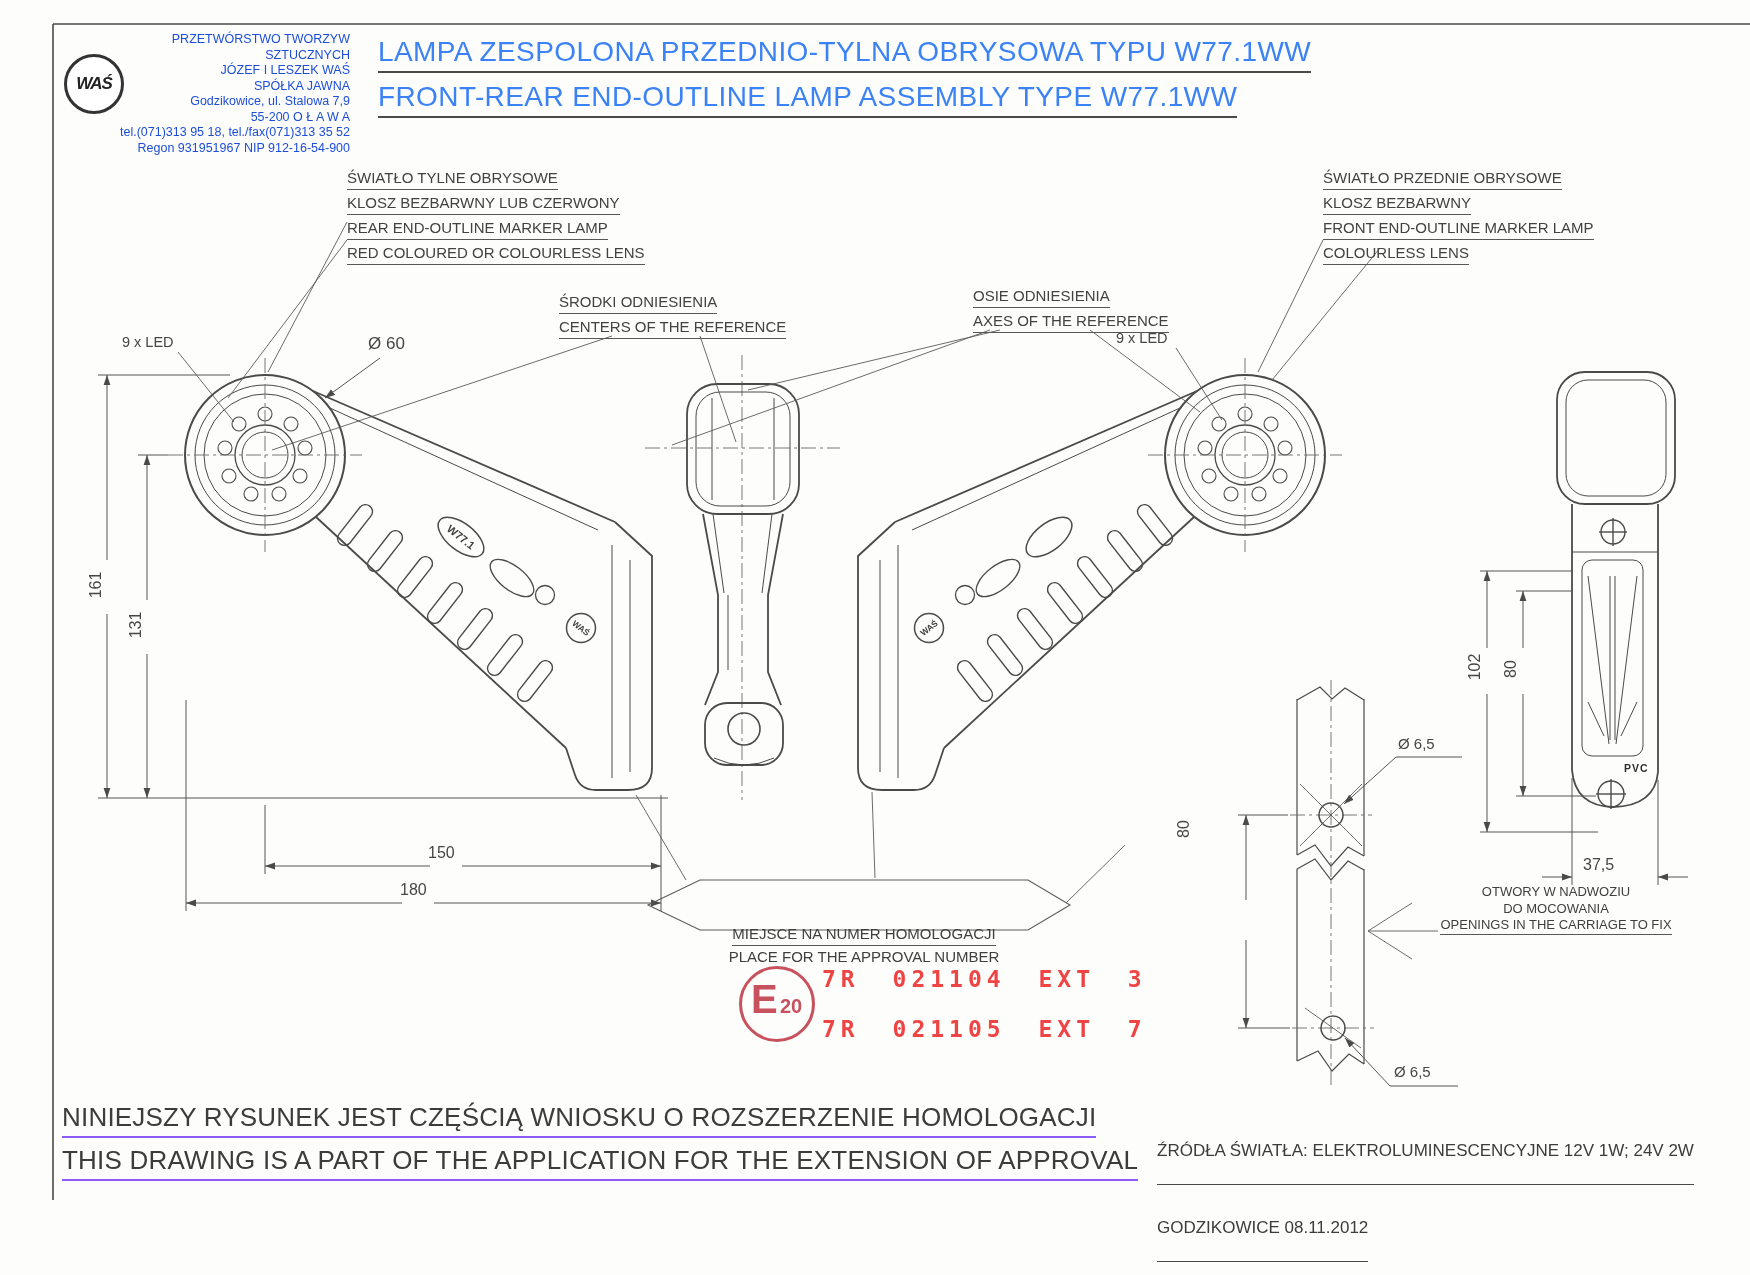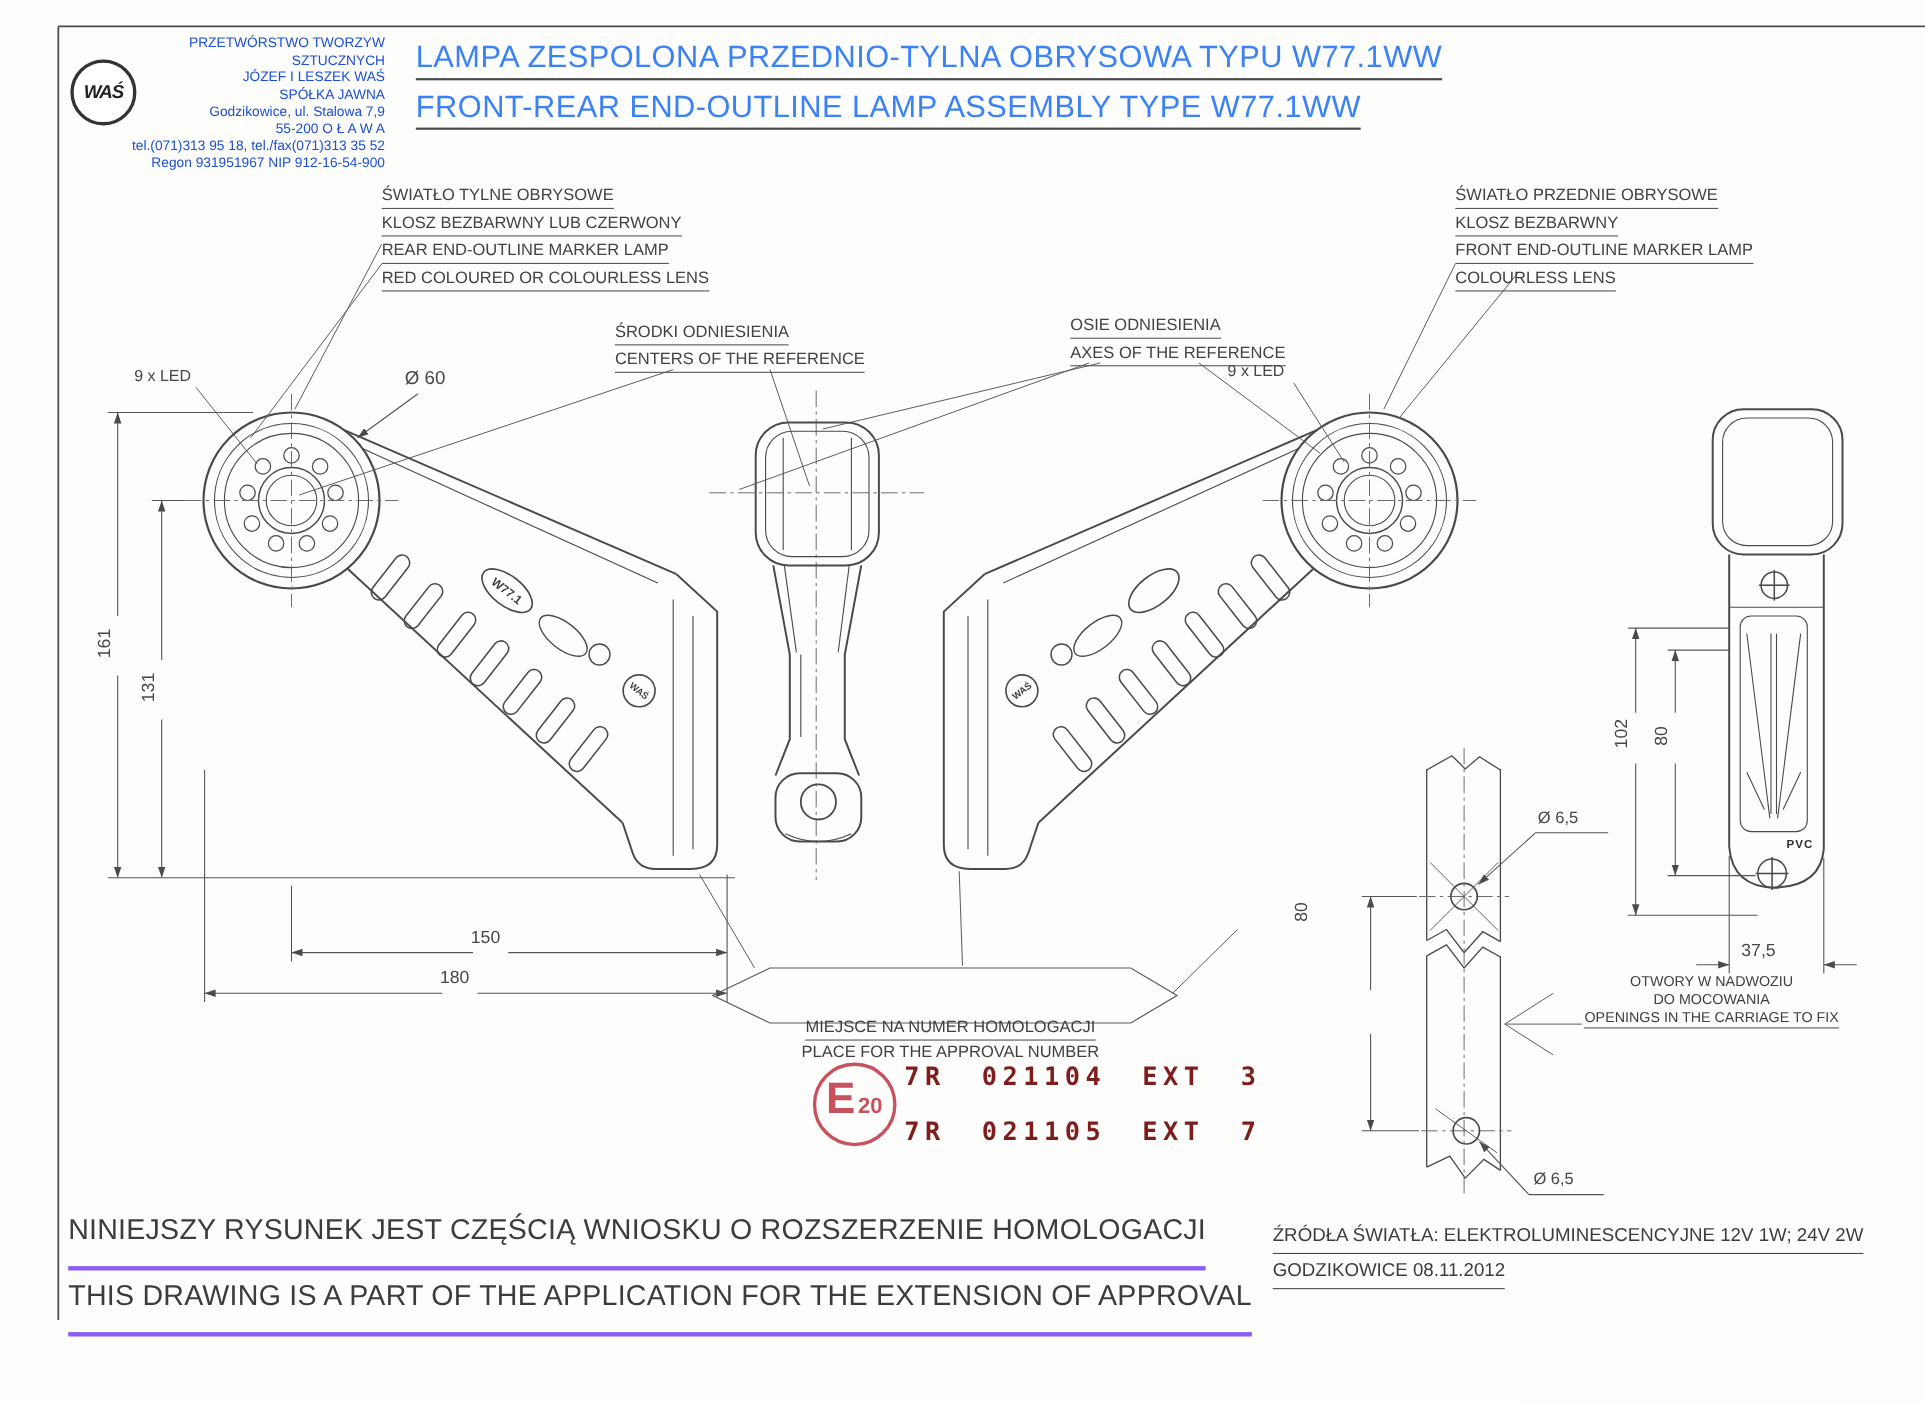--- a/index.html
+++ b/index.html
@@ -26,29 +26,29 @@
   .dim{font-size:16px;color:#464646;white-space:nowrap;}
   .vdim{width:44px;text-align:center;transform:rotate(-90deg);transform-origin:center;}
   .small{font-size:14.5px;}
   
   #approval{left:690px;top:884px;width:348px;text-align:center;font-size:15px;line-height:22px;margin-top:39px;}
   #approval .l1{display:table;margin:0 auto;border-bottom:1.4px solid #575757;}
   #openings{left:1430px;top:884px;width:252px;text-align:center;font-size:13px;line-height:16.5px;}
   #openings .l3{display:table;margin:0 auto;border-bottom:1.3px solid #575757;}
   
   .stampline{font-family:"DejaVu Sans Mono",monospace;font-size:23px;font-weight:bold;
-             letter-spacing:5px;word-spacing:14px;color:#7f1d1d;white-space:nowrap;}
+             letter-spacing:5px;word-spacing:14px;color:#ef4444;white-space:nowrap;}
   #stamp-circle{left:739px;top:966px;width:70px;height:70px;border:3px solid #c8515e;border-radius:50%;color:#c8515e;}
   #stamp-circle .e{position:absolute;left:9px;top:8px;font-size:40px;font-weight:bold;font-family:"Liberation Sans",sans-serif;}
   #stamp-circle .n{position:absolute;left:38px;top:26px;font-size:20px;font-weight:bold;font-family:"Liberation Sans",sans-serif;}
   
   #statement{left:62px;top:1102px;font-size:26px;letter-spacing:.2px;color:#3c3c3c;}
-  #statement .tl{border-bottom:4px solid #8b5cf6;padding-bottom:18px;margin-bottom:7px;}
+  #statement .tl{border-bottom:2px solid #8b5cf6;padding-bottom:3px;margin-bottom:7px;}
   #srcblock{left:1157px;top:1108px;font-size:17px;line-height:30px;color:#3c3c3c;}
-  #srcblock .tl{border-bottom:1.6px solid #4a4a4a;padding-bottom:1px;}
+  #srcblock .tl{border-bottom:1.6px solid #4a4a4a;padding-bottom:18px;margin-top:28px;}
   #pvc{left:1592px;top:762px;font-size:10.5px;font-weight:bold;letter-spacing:1px;color:#2e2e2e;padding-left:32px;}
   svg text{font-family:"Liberation Sans",sans-serif;fill:#3f3f3f;}
 </style>
 </head>
 <body>
 
 <div id="page">
 
 <svg class="abs" style="left:0;top:0" width="1750" height="1275" viewBox="0 0 1750 1275">
   <defs>

